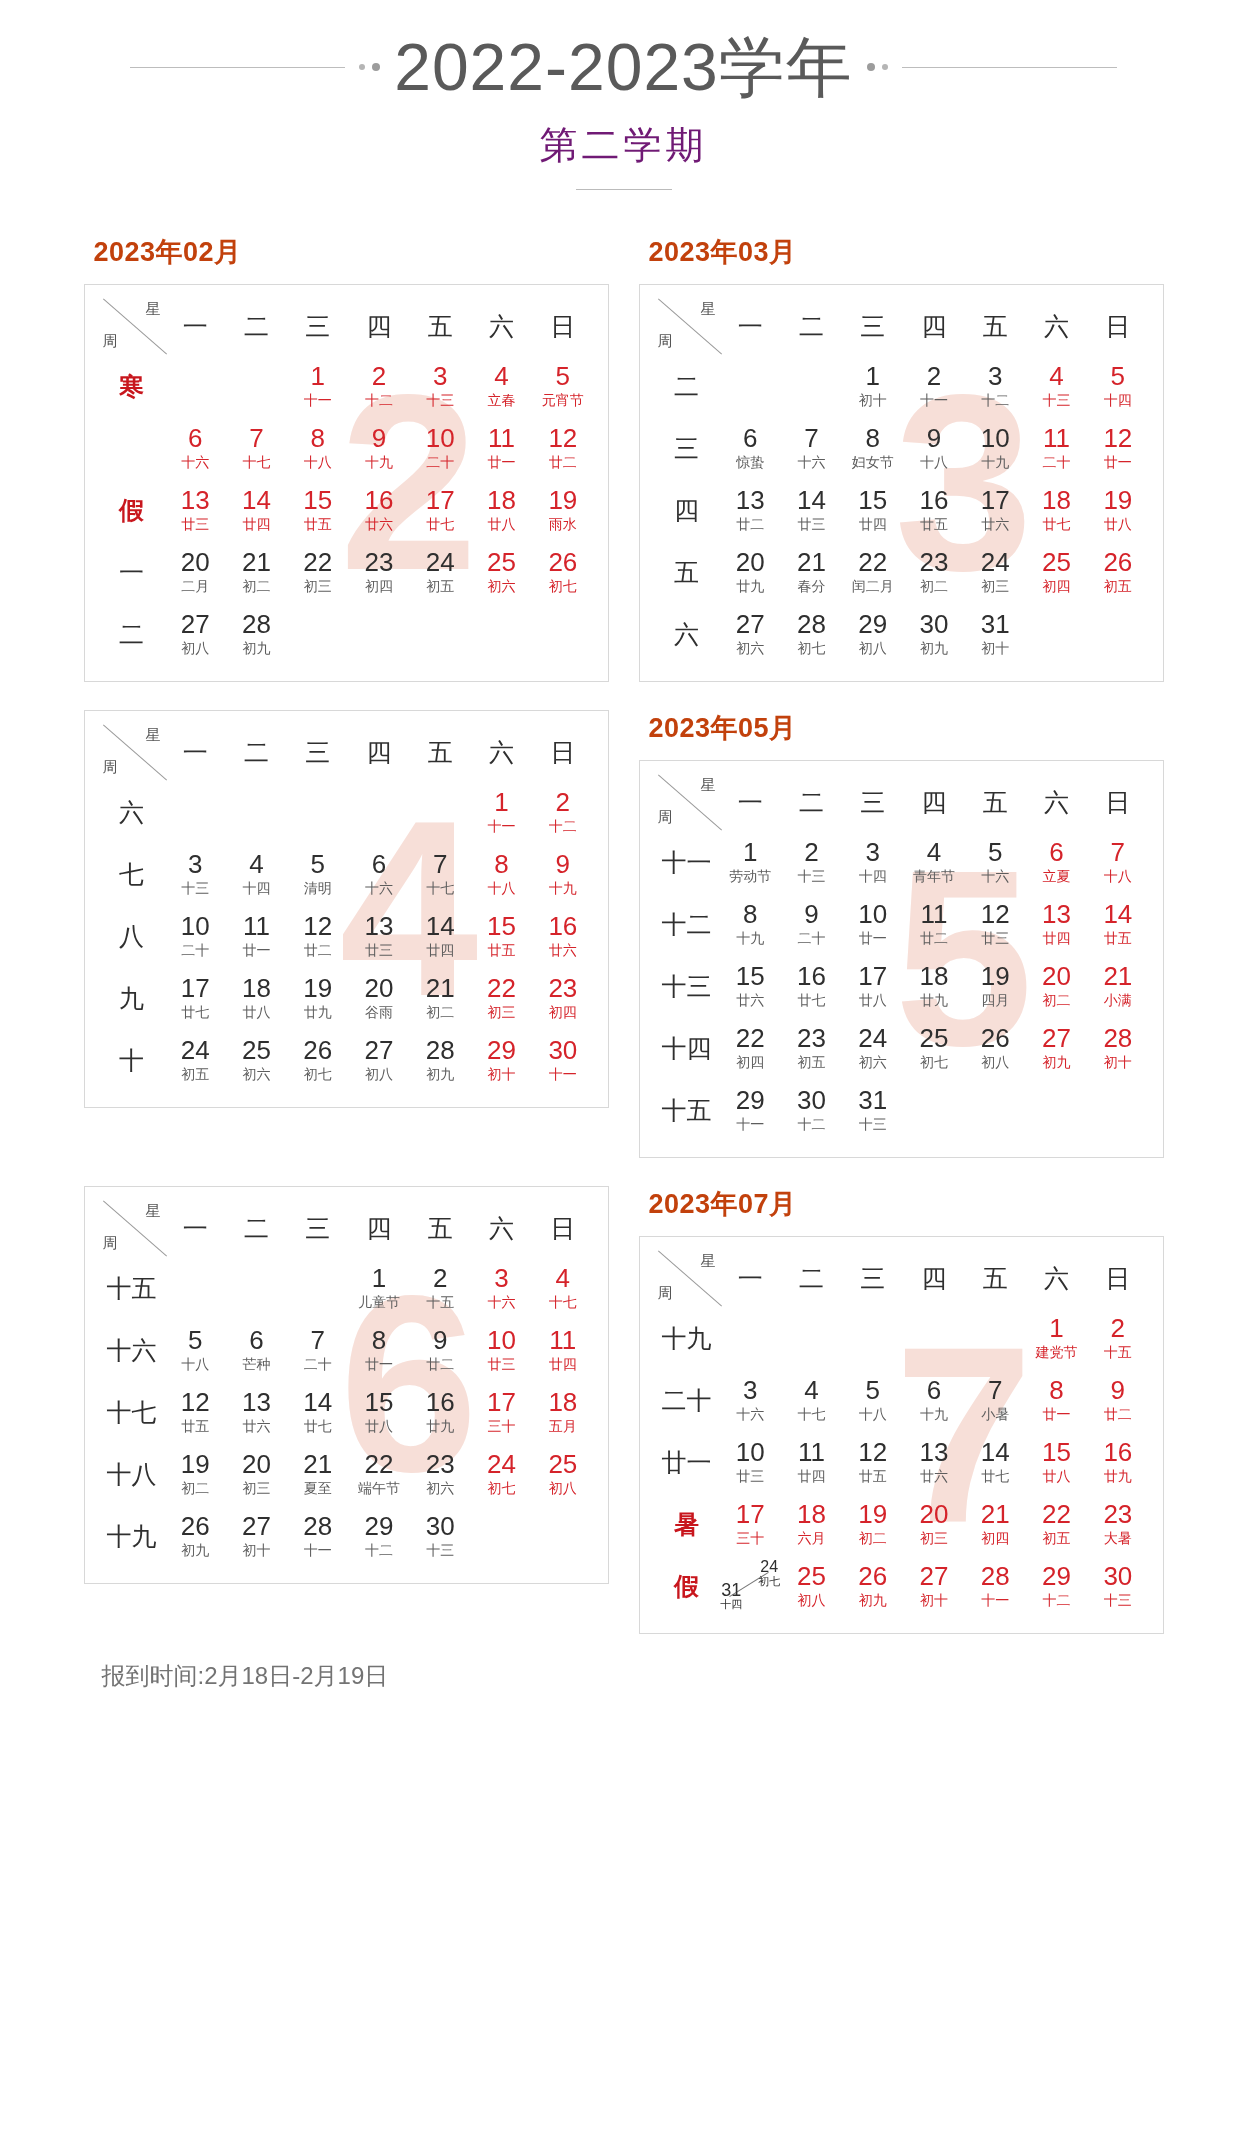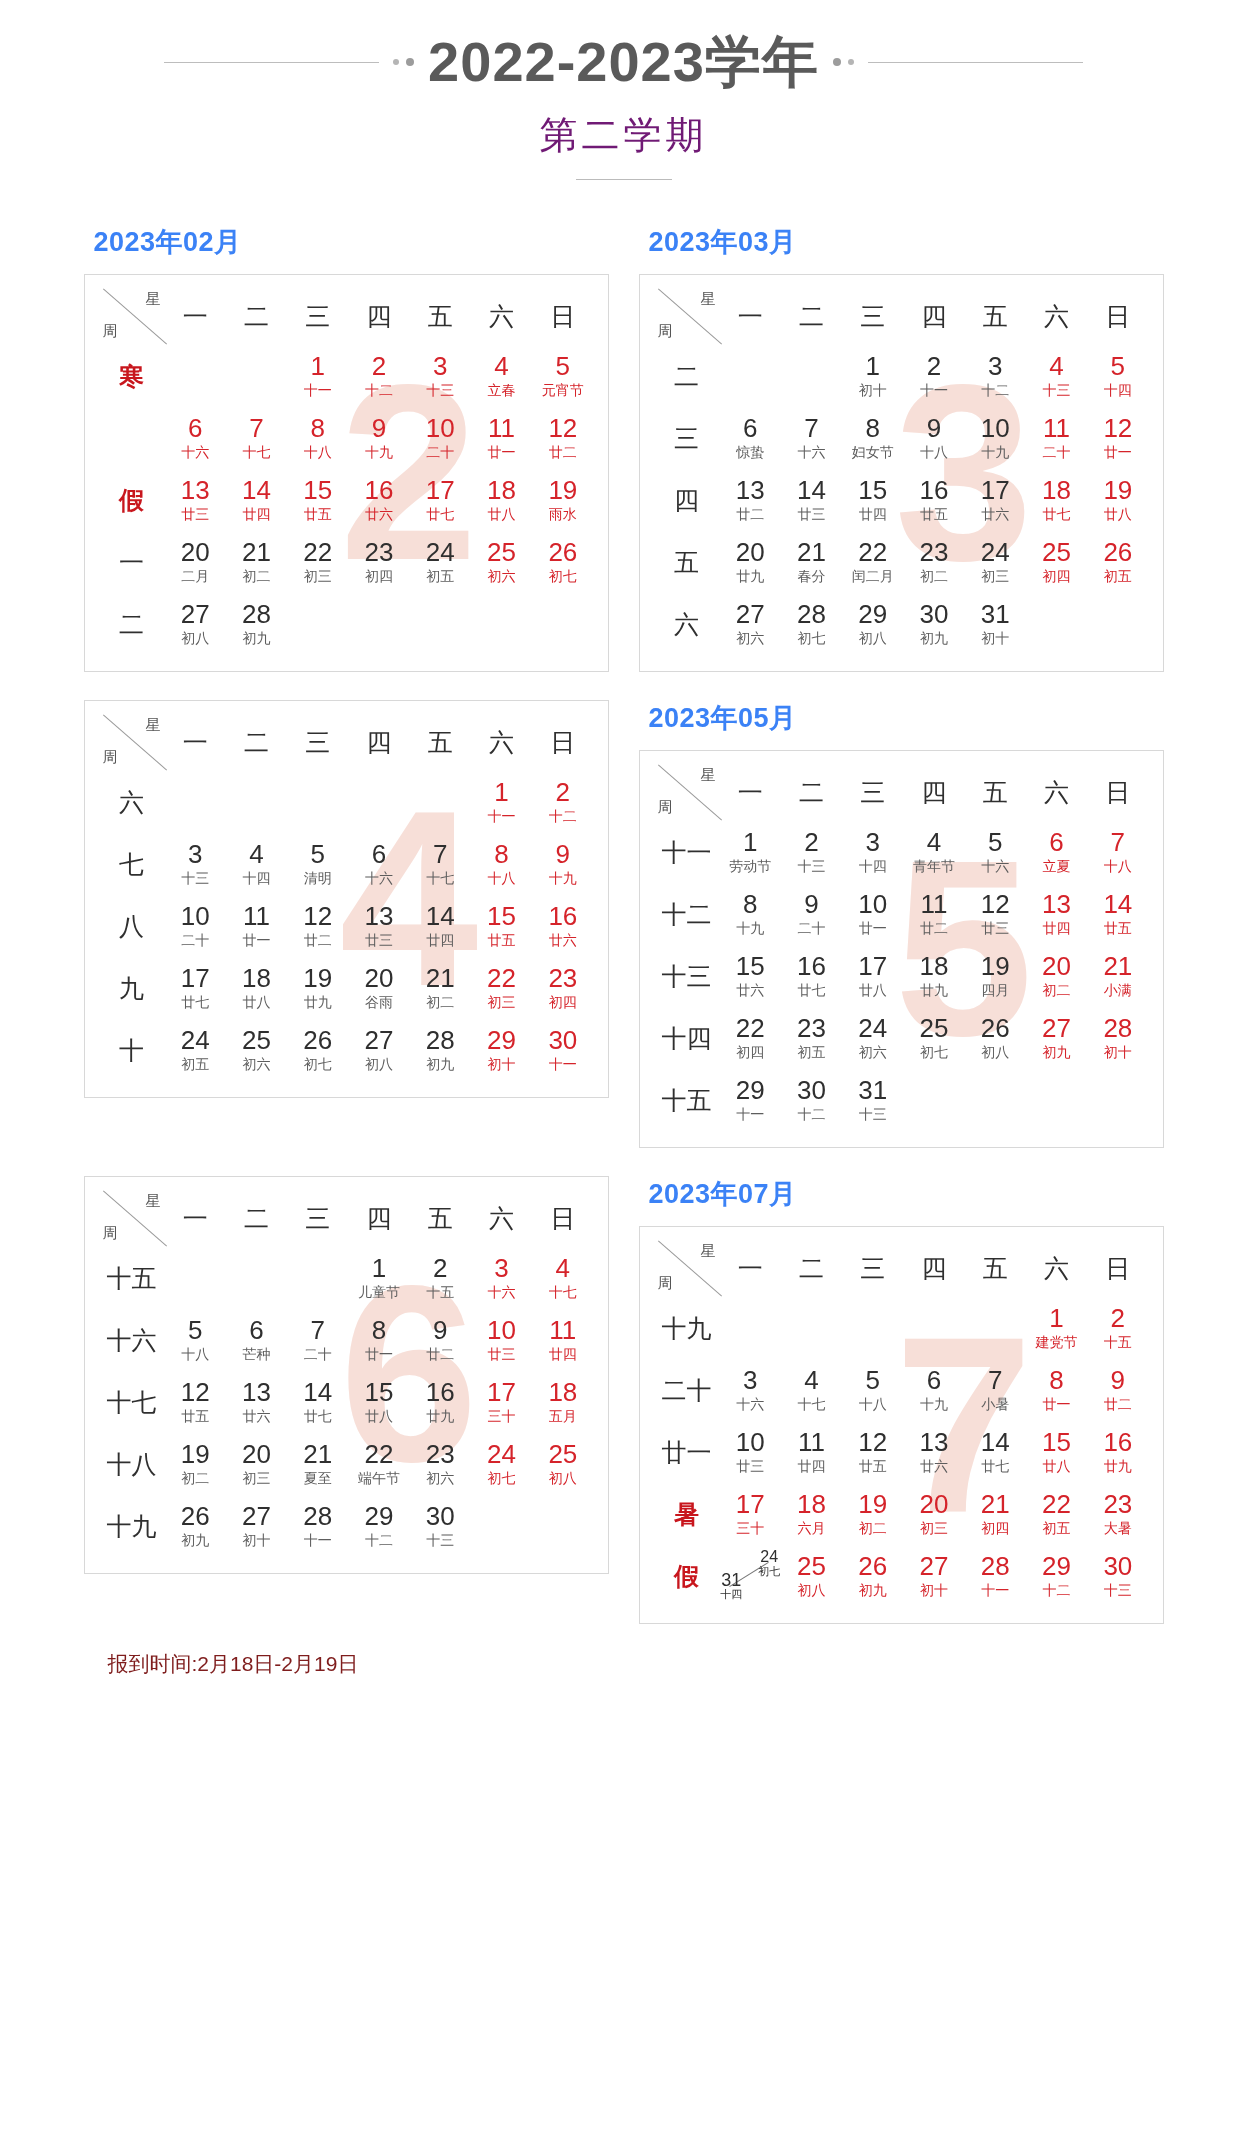--- a/index.html
+++ b/index.html
@@ -41,22 +41,22 @@
     gap:7px;
     padding:0 14px;
   }
   .dots i{
     display:block;
     width:8px;height:8px;border-radius:50%;
     background:#9c9c9c;
   }
   .dots i.small{width:6px;height:6px;background:#b5b5b5;}
   .main-title{
-    font-size:56px;
-    font-weight:bold;
+    font-size:66px;
+    font-weight:normal;
     letter-spacing:1px;
     color:#5a5a5a;
     line-height:1;
     white-space:nowrap;
   }
   .sub-title{
     margin-top:20px;
     font-size:38px;
     color:#701a75;
     letter-spacing:4px;
@@ -72,21 +72,21 @@
     width:1080px;
     display:grid;
     grid-template-columns:1fr 1fr;
     column-gap:30px;
     row-gap:28px;
   }
   .month{
     position:relative;
   }
   .month-label{
-    color:#3b82f6;
+    color:#c2410c;
     font-size:27px;
     font-weight:bold;
     margin:0 0 14px 10px;
     letter-spacing:0.5px;
   }
   .cal-box{
     position:relative;
     border:1px solid #d8d8d8;
     background:#fff;
     padding:12px 14px 16px 14px;
@@ -200,23 +200,23 @@
   
   .footer{
     margin:26px auto 0;
     width:1080px;
     display:grid;
     grid-template-columns:1fr 1fr;
     column-gap:30px;
     padding-bottom:34px;
   }
   .footer div{
-    font-size:21px;
-    color:#7f1d1d;
-    margin-left:24px;
+    font-size:24px;
+    color:#737373;
+    margin-left:18px;
   }
 </style>
 </head>
 <body>
 
 <div class="page">
 
   <div class="header">
     <div class="title-row">
       <span class="title-rule"></span>

